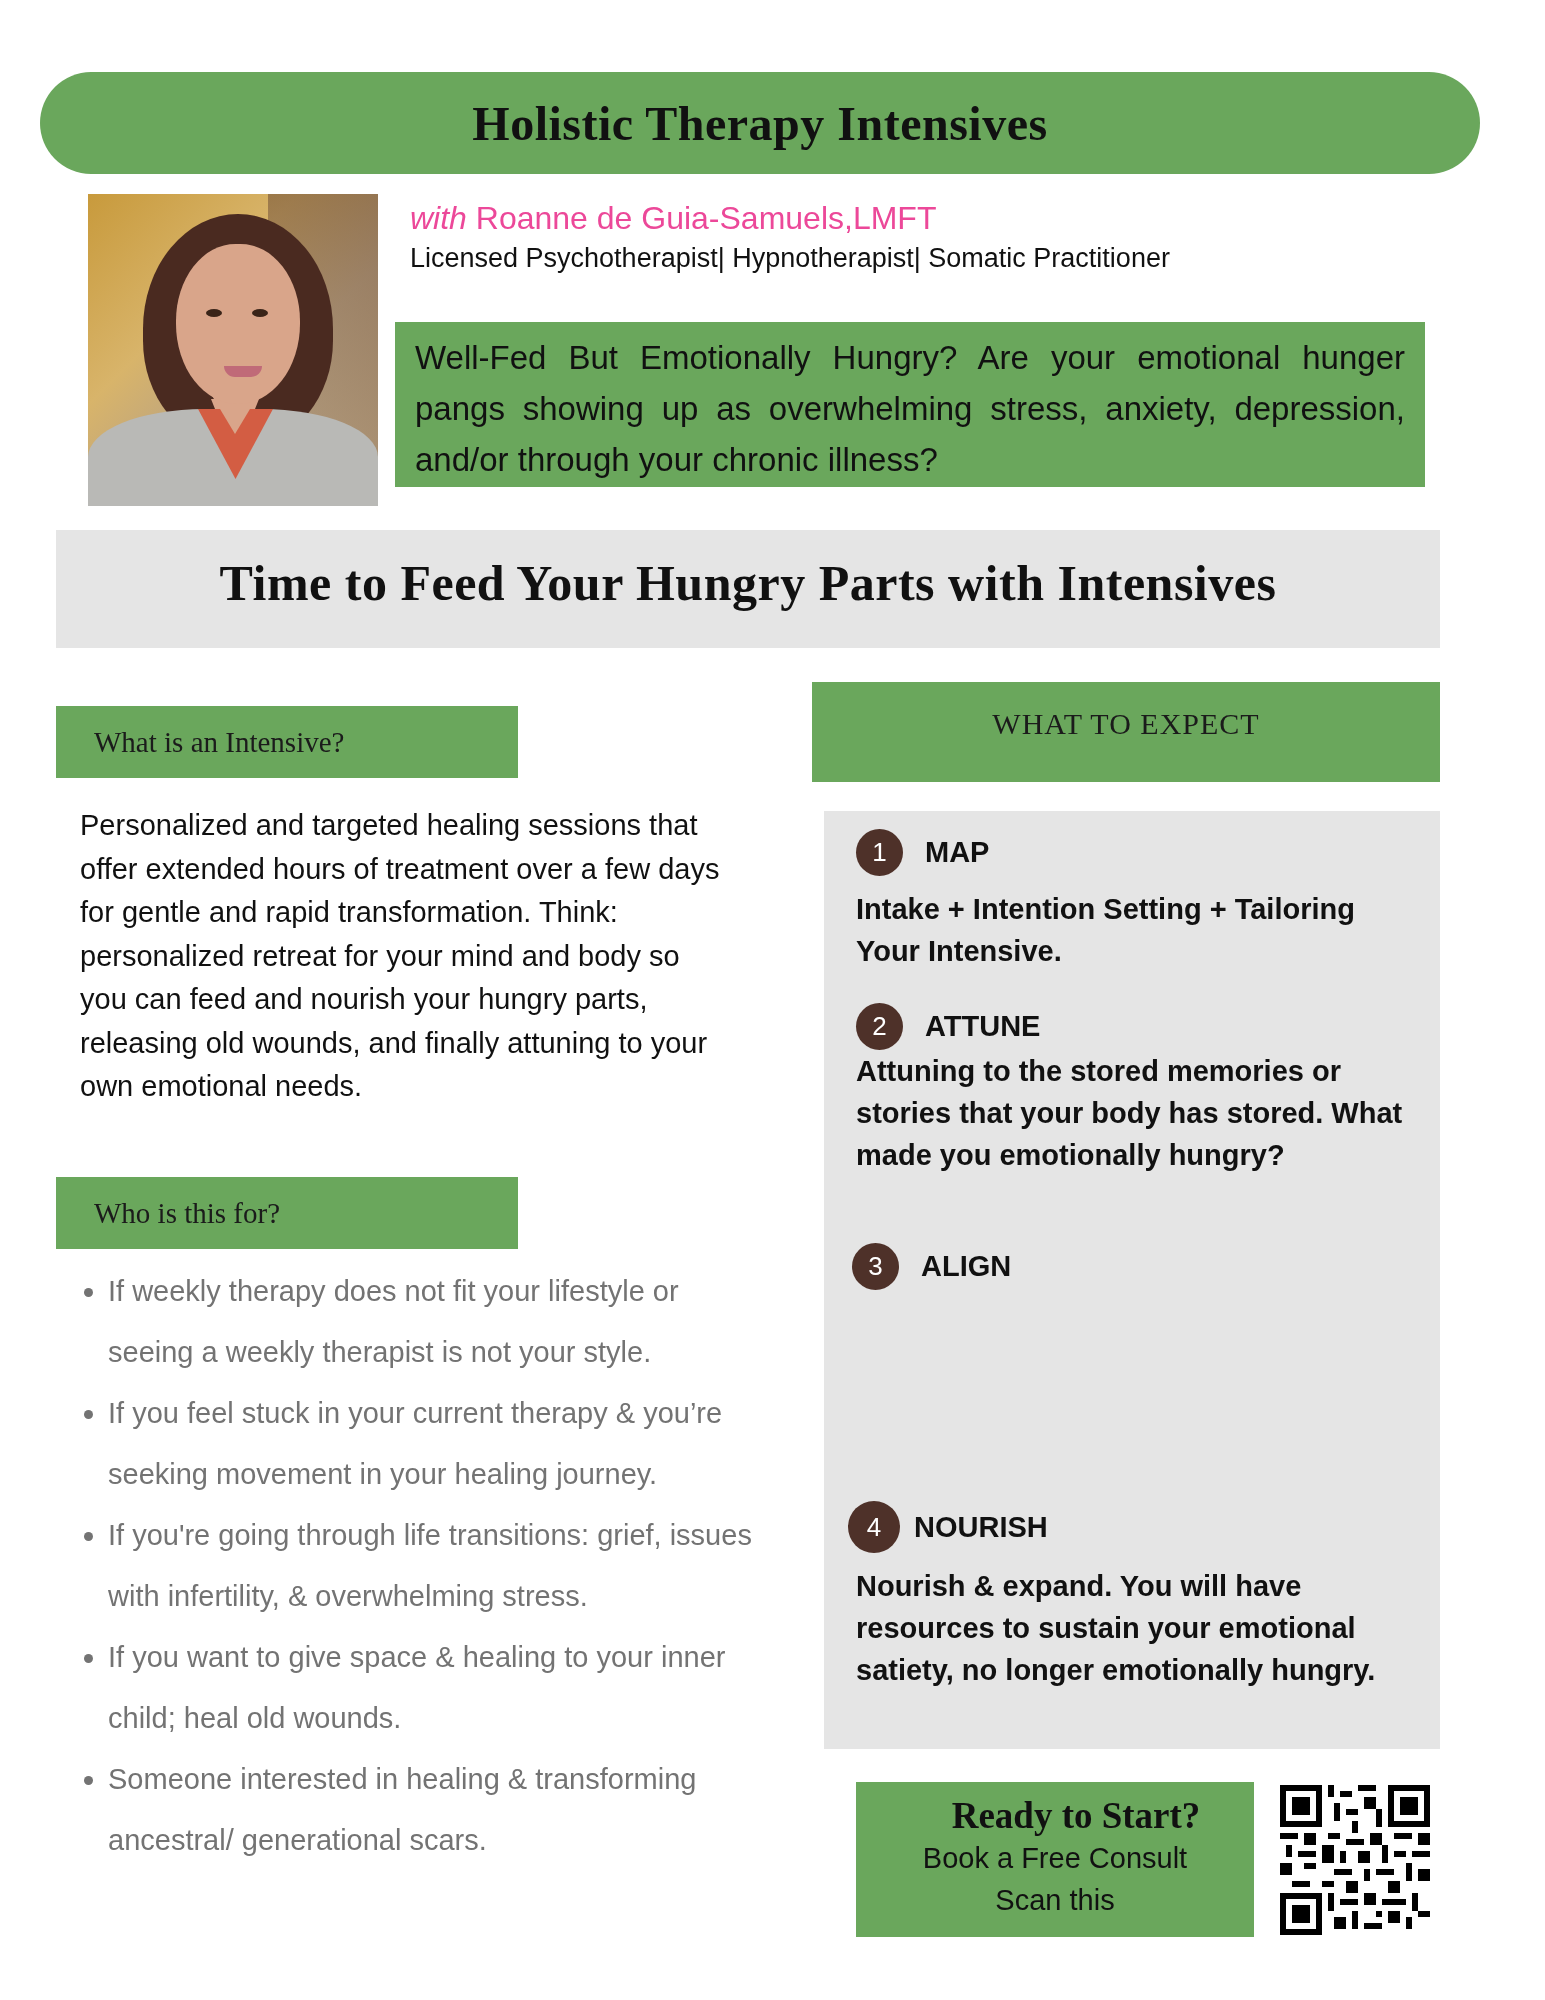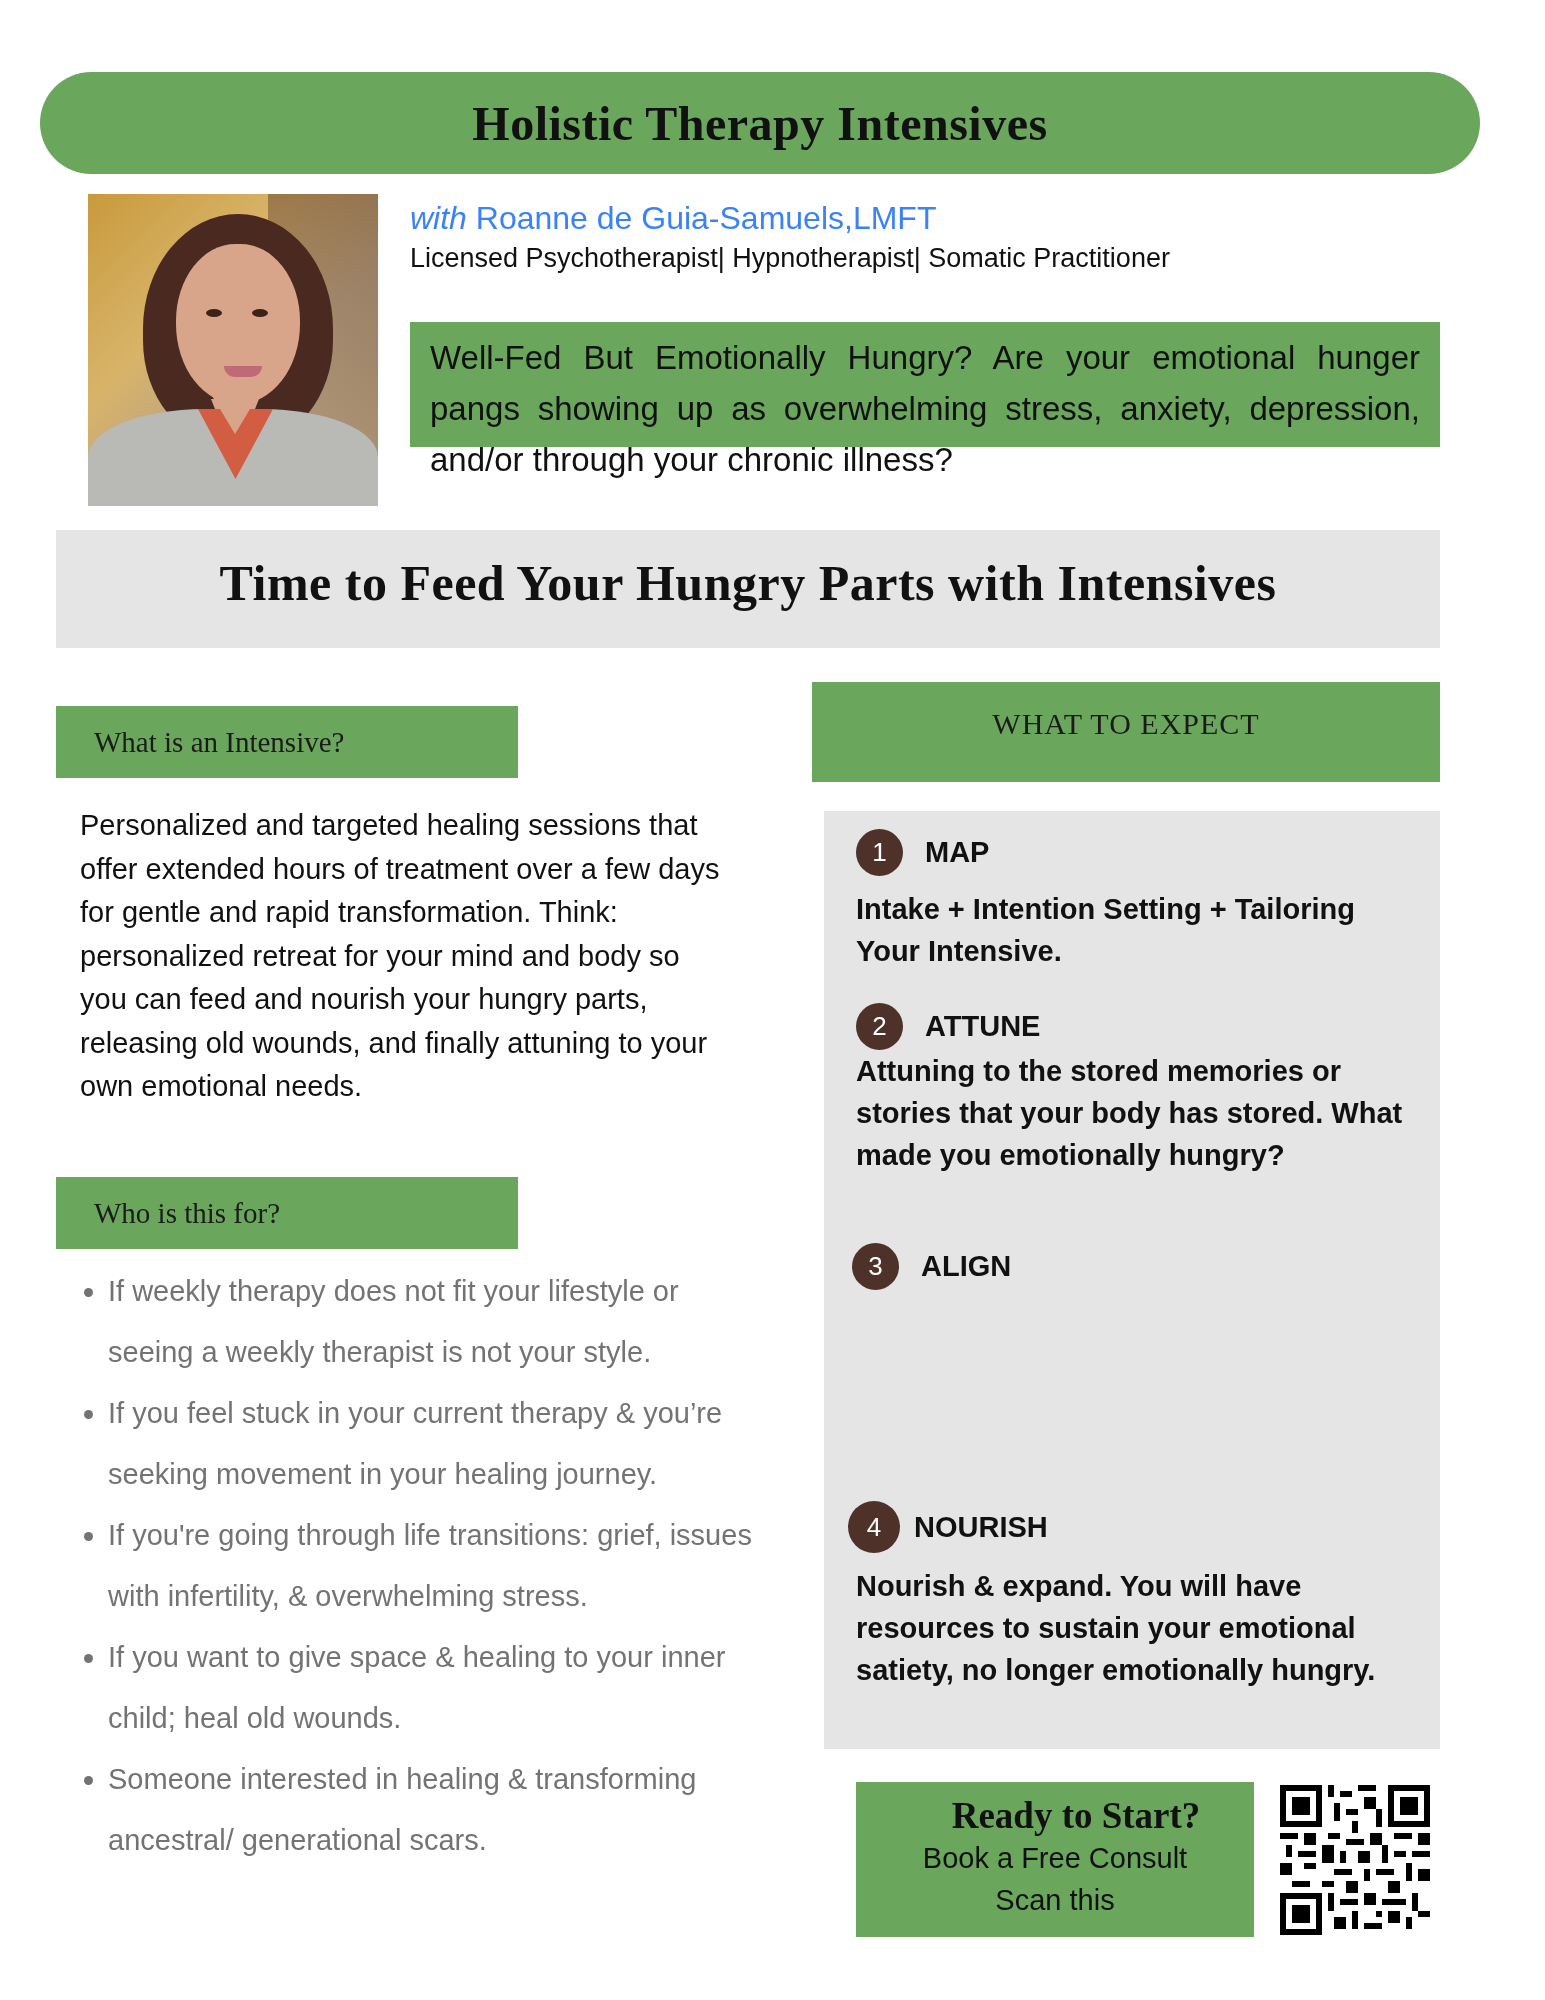--- a/index.html
+++ b/index.html
@@ -26,25 +26,25 @@
   #photo .hair { position:absolute; left:55px; top:20px; width:190px; height:230px; border-radius:50% 50% 45% 45%; background:#4a2a20; }
   #photo .face { position:absolute; left:88px; top:50px; width:124px; height:160px; border-radius:48% 48% 50% 50%; background:#d9a58a; }
   #photo .eye1, #photo .eye2 { position:absolute; top:115px; width:16px; height:8px; border-radius:50%; background:#3a2418; }
   #photo .eye1 { left:118px; } #photo .eye2 { left:164px; }
   #photo .lips { position:absolute; left:136px; top:172px; width:38px; height:11px; border-radius:0 0 20px 20px; background:#c06a78; }
   #photo .sweater { position:absolute; left:0; top:215px; width:290px; height:120px; border-radius:40% 40% 0 0; background:#b9b9b6; }
   #photo .collar { position:absolute; left:110px; top:215px; width:75px; height:70px; background:#d35d43; clip-path:polygon(0 0,100% 0,50% 100%); }
   #photo .neck { position:absolute; left:123px; top:205px; width:48px; height:60px; background:#d9a58a; clip-path:polygon(0 0,100% 0,50% 100%); }
 
   #byline { left:410px; top:200px; }
-  #byline .name { font-size:32px; color:#3b82f6; }
+  #byline .name { font-size:32px; color:#ec4899; }
   #byline .name i { font-style:italic; }
   #byline .creds { font-size:27px; color:#111; margin-top:6px; }
 
-  #hook-box { left:410px; top:322px; width:1030px; height:125px; box-sizing:border-box; padding:10px 20px 0 20px; }
+  #hook-box { left:395px; top:322px; width:1030px; height:165px; box-sizing:border-box; padding:10px 20px 0 20px; }
   #hook-box p { margin:0; font-size:33px; line-height:51px; text-align:justify; color:#111; }
 
   #tagline-band { left:56px; top:530px; width:1384px; height:118px; display:flex; align-items:center; justify-content:center; }
   #tagline-band h2 { margin:0; font-size:50px; font-weight:bold; color:#111; letter-spacing:0.5px; transform:translateY(-6px); }
 
   .section-tag { height:72px; display:flex; align-items:center; box-sizing:border-box; padding-left:38px; }
   .section-tag span { font-size:29px; color:#1b1b1b; }
   #tag-intensive { left:56px; top:706px; width:462px; }
   #tag-who { left:56px; top:1177px; width:462px; }
 

